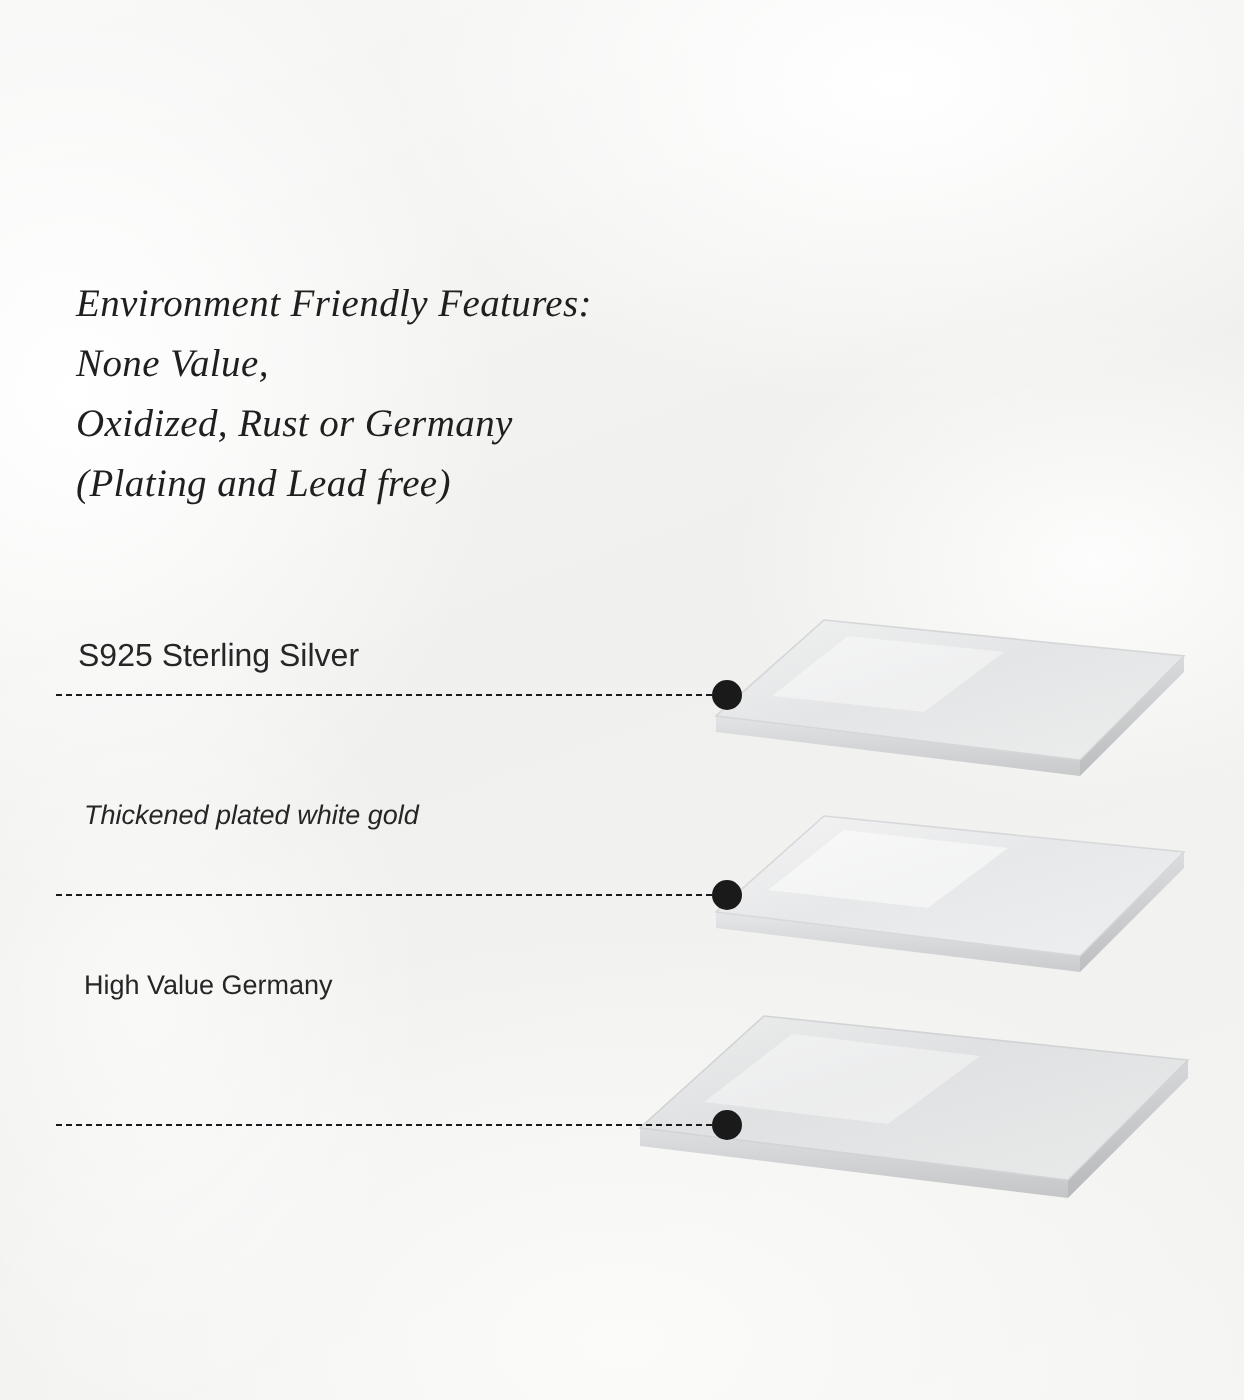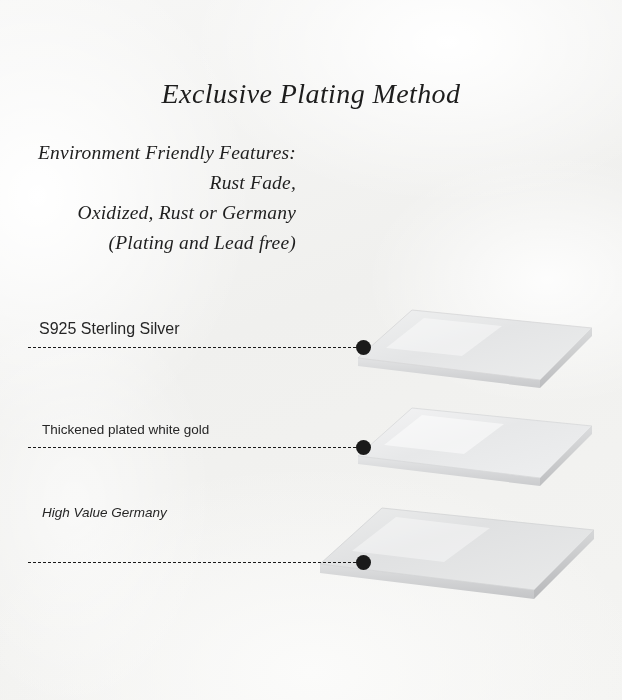--- a/index.html
+++ b/index.html
@@ -58,21 +58,21 @@
     position: absolute;
     left: 38px;
     top: 138px;
     font-family: "Liberation Serif", serif;
     font-style: italic;
     font-size: 19.5px;
     line-height: 30px;
     color: #1f1f1f;
     letter-spacing: 0.2px;
   }
-  .features div { white-space: nowrap; text-align: right; }
+  .features div { white-space: nowrap; }
 
   
   .callout-label {
     position: absolute;
     font-family: "Liberation Sans", sans-serif;
     font-size: 13.5px;
     line-height: 18px;
     color: #262626;
     white-space: nowrap;
   }
@@ -105,25 +105,24 @@
   .nosel { user-select: none; }
 </style>
 </head>
 <body>
 
 <div class="bg-wash"></div>
 <div class="bg-wash2"></div>
 
 <div class="stage">
 
-  <div class="title nosel">Exclusive Plating Method</div>
 
   <div class="features nosel">
     <div>Environment Friendly Features:</div>
-    <div>Rust Fade,</div>
+    <div>None Value,</div>
     <div>Oxidized, Rust or Germany</div>
     <div>(Plating and Lead free)</div>
   </div>
 
   <div class="plate" style="left:352px; top:306px; width:250px; height:110px;">
     <svg width="250" height="110" viewBox="0 0 250 110">
       <defs>
         <linearGradient id="top1" x1="0" y1="0" x2="1" y2="1">
           <stop offset="0%" stop-color="#f0f1f1"></stop>
           <stop offset="45%" stop-color="#e4e5e6"></stop>
@@ -177,21 +176,21 @@
       <polygon points="60,4 240,22 188,74 6,52" fill="url(#top2)"></polygon>
       <polygon points="6,52 188,74 188,82 6,60" fill="url(#front2)"></polygon>
       <polygon points="188,74 240,22 240,30 188,82" fill="url(#side2)"></polygon>
       <polygon points="60,4 240,22 188,74 6,52" fill="none" stroke="#d7d8d9" stroke-width="0.8"></polygon>
       <polygon points="70,11 152,20 112,50 32,41" fill="#ffffff" opacity="0.5"></polygon>
     </svg>
   </div>
 
   <div class="leader" style="left:28px; top:447px; width:338px;"></div>
   <div class="dot" style="left:356px; top:440px;"></div>
-  <div class="callout-label nosel" style="left:42px; top:421px;">
+  <div class="callout-label nosel" style="left:42px; top:399px;font-style:italic;">
     <span>Thickened plated white gold</span>
   </div>
 
   <div class="plate" style="left:312px; top:504px; width:292px; height:125px;">
     <svg width="292" height="125" viewBox="0 0 292 125">
       <defs>
         <linearGradient id="top3" x1="0" y1="0" x2="1" y2="1">
           <stop offset="0%" stop-color="#eceded"></stop>
           <stop offset="40%" stop-color="#e0e1e2"></stop>
           <stop offset="100%" stop-color="#e9eaea"></stop>
@@ -208,17 +207,17 @@
       <polygon points="70,4 282,26 222,86 8,60" fill="url(#top3)"></polygon>
       <polygon points="8,60 222,86 222,95 8,69" fill="url(#front3)"></polygon>
       <polygon points="222,86 282,26 282,35 222,95" fill="url(#side3)"></polygon>
       <polygon points="70,4 282,26 222,86 8,60" fill="none" stroke="#d2d3d4" stroke-width="0.8"></polygon>
       <polygon points="84,13 178,24 132,58 40,47" fill="#ffffff" opacity="0.4"></polygon>
     </svg>
   </div>
 
   <div class="leader" style="left:28px; top:562px; width:338px;"></div>
   <div class="dot" style="left:356px; top:555px;"></div>
-  <div class="callout-label nosel" style="left:42px; top:504px;font-style:italic;">
+  <div class="callout-label nosel" style="left:42px; top:484px;">
     <div>High Value Germany</div>
   </div>
 
 </div>
 
 </body></html>

